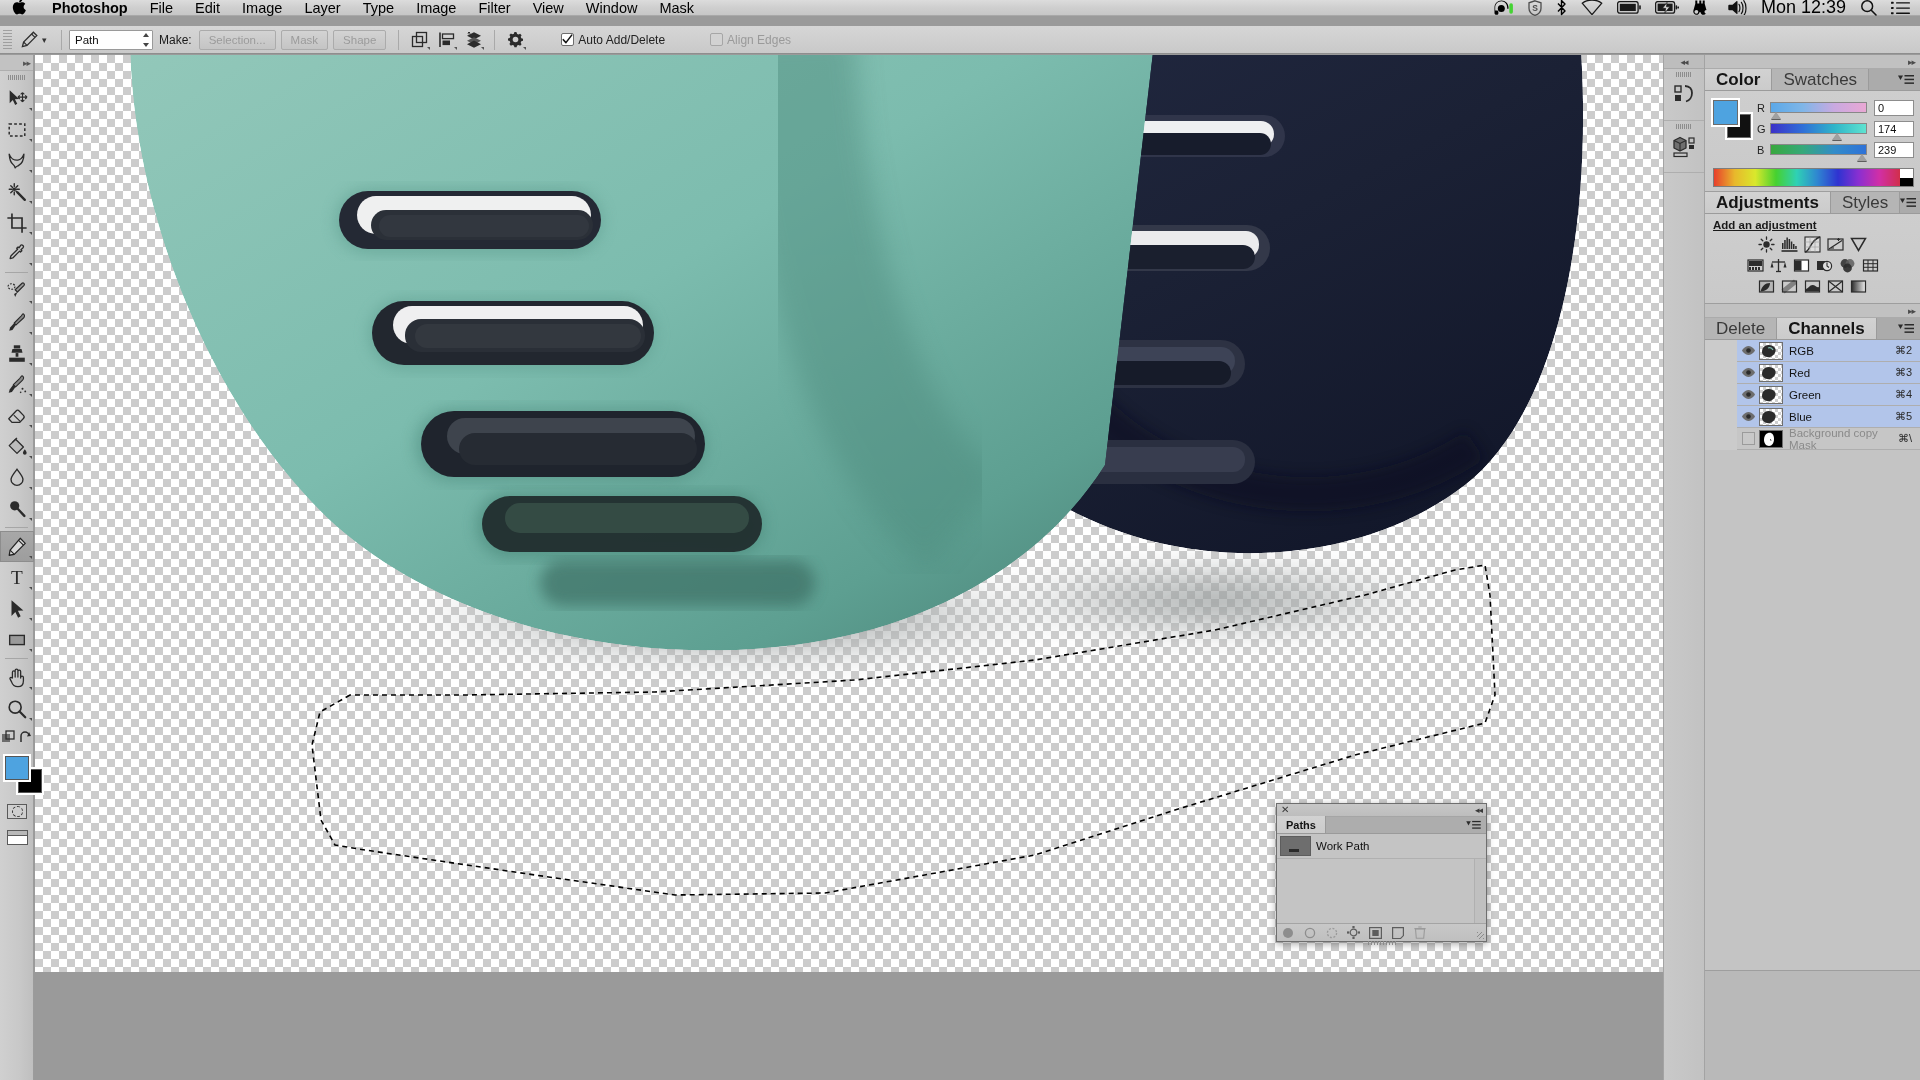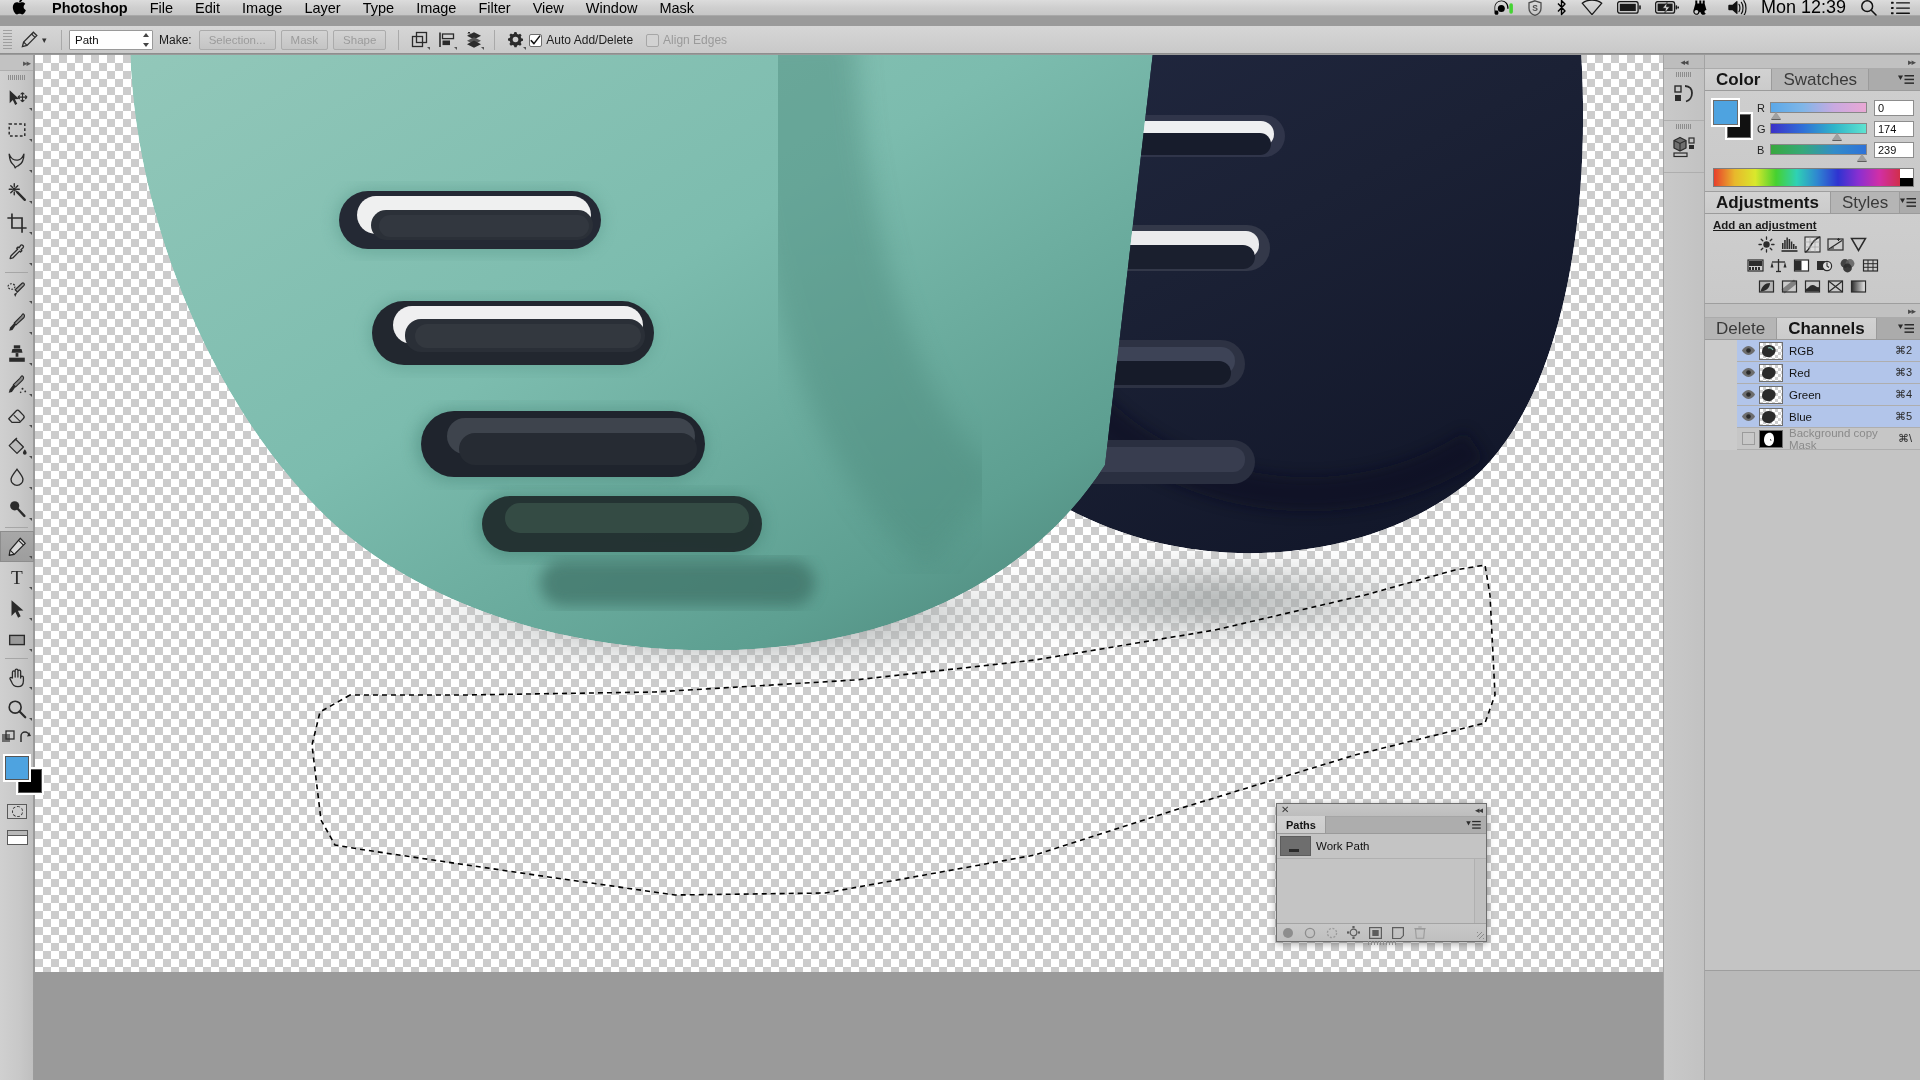--- a/index.html
+++ b/index.html
@@ -61,21 +61,21 @@
     color: #9b9b9b; font-size: 11.5px; padding: 0 9px;
     display:flex; align-items:center; margin-right: 5px;
   }
   .ob-iconbtn { width: 27px; height: 24px; display:flex; align-items:center; justify-content:center; position:relative;}
   .ob-iconbtn .tri { position:absolute; right:3px; bottom:2px; width:0;height:0;
     border-left:3px solid transparent; border-top:3px solid #555; }
   .chk { width:13px;height:13px;border:1px solid #6d6d6d;background:#fff;border-radius:2px;
     display:flex;align-items:center;justify-content:center; margin-right:4px;}
   .chk.off { border-color:#a6a6a6; background:#d2d2d2; }
   .chk svg { width:11px;height:11px; }
-  .ob-check { display:flex; align-items:flex-end; font-size:12px; margin-right:13px; }
+  .ob-check { display:flex; align-items:center; font-size:12px; margin-right:13px;margin-left:32px; }
   .ob-check.dim { color:#9a9a9a; }
 
   
   .toolbar {
     position: absolute; top: 55px; left: 0; width: 34px; height: 1025px;
     background: linear-gradient(to right, #d0d0d0, #c8c8c8 60%, #bfbfbf);
     border-right: 1px solid #9b9b9b;
   }
   .tb-head { height: 16px; background:#c2c2c2; border-bottom:1px solid #aeaeae;
      display:flex; align-items:center; justify-content:flex-end; padding-right:3px; }

